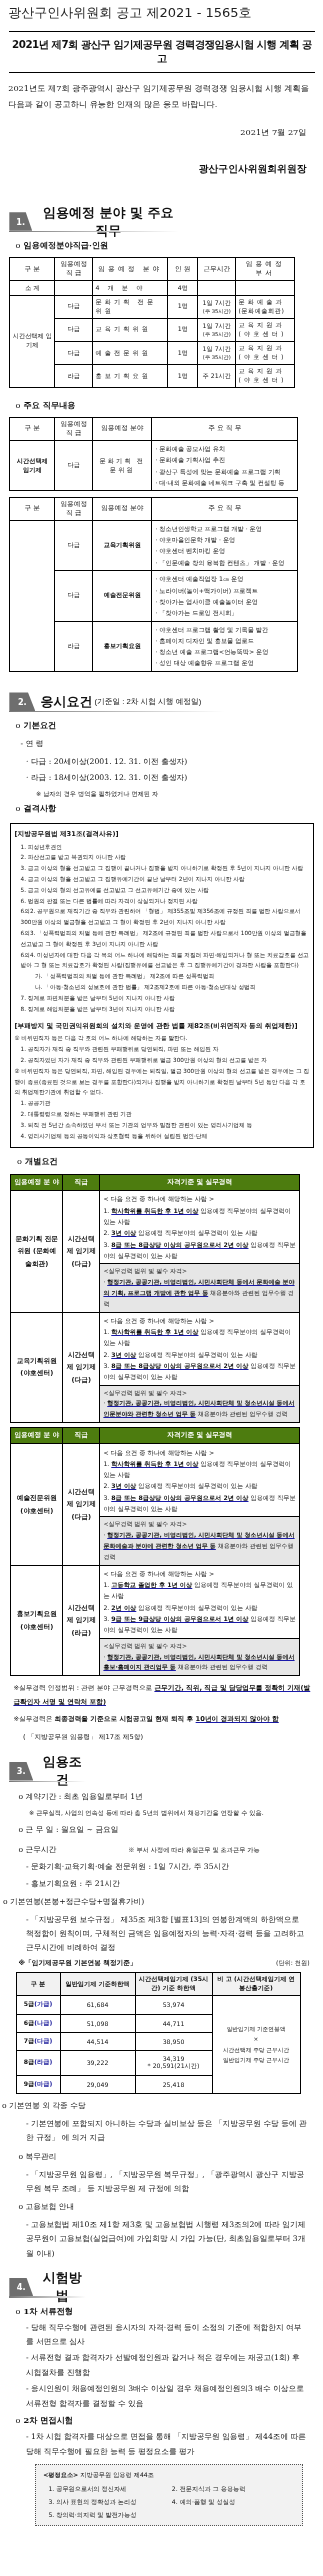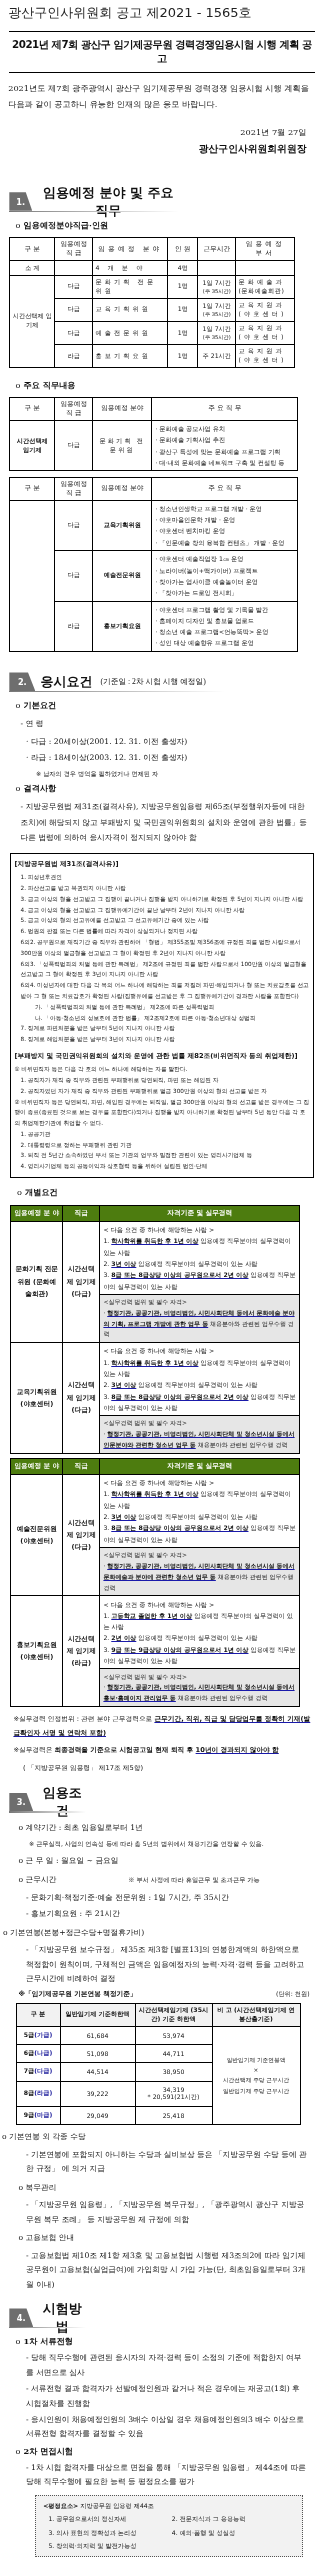--- a/index.html
+++ b/index.html
@@ -2,25 +2,25 @@
 <html style="font-size:8.2px"><head>
 <meta charset="utf-8">
 <style>
 *{box-sizing:border-box;margin:0;padding:0}
 body{width:324px;background:#fff;font-family:"DejaVu Sans","Liberation Sans",sans-serif;color:#111;font-size:6.7px;}
 .page{width:324px;padding:0 0 15.5px 0;}
 .topref{padding:4.1px 8.2px 0 8.2px;font-size:13px;color:#222;height:31px;}
 .titlebox{margin:0 9.3px;border-top:1px solid #000;border-bottom:1px solid #000;padding:6.2px 0;text-align:center;font-weight:bold;font-size:10.3px;letter-spacing:-0.5px;}
 .intro{padding:6.2px 8.2px 0 8.2px;font-size:8.2px;line-height:16px;font-family:"DejaVu Serif",serif;}
 .date{text-align:right;padding:15.5px 17.5px 0 0;font-size:8.2px;font-family:"DejaVu Serif",serif;}
-.signer{text-align:right;padding:5.2px 17.5px 0 0;font-size:9.8px;font-weight:bold;font-family:"DejaVu Serif",serif;}
+.signer{text-align:right;padding:5.2px 17.5px 0 0;font-size:9.8px;font-weight:bold;font-family:"DejaVu Serif",serif;margin-top:20px;}
 .sec{display:flex;align-items:center;margin:15.5px 0 6.2px 9.3px;height:18.5px;position:relative;width:170px;background:linear-gradient(to right,#fff 0%,#fff 100%);}
 .sec .badge{background:#6e6e6e;color:#fff;font-weight:bold;font-size:8.2px;width:26px;height:18.5px;display:flex;align-items:center;justify-content:center;clip-path:polygon(0 0,72% 0,100% 100%,0 100%);}
 .sec .stitle{font-size:13px;font-weight:bold;padding-left:5.2px;text-align:center;}
-.sec .ssub{font-size:7.7px;font-weight:normal;padding-left:8px;font-family:Liberation Serif, serif;}
+.sec .ssub{font-size:7.7px;font-weight:normal;padding-left:2px;font-family:Liberation Sans, sans-serif;}
 .sec:after{content:"";position:absolute;left:0;bottom:-1.5px;height:1.5px;width:100%;background:linear-gradient(to right,#777,#fff);}
 .sub{padding:3.1px 15.5px;font-size:8.2px;font-weight:bold;font-family:"DejaVu Serif",serif;}
 .sub .o{font-weight:normal;margin-right:3.1px;}
 table{border-collapse:collapse;}
 .t1{margin:3.1px 9.3px 0 9.3px;width:286px;font-size:6.2px;}
 .t1 td,.t1 th{border:0.5px solid #000;padding:2.1px 2.1px;vertical-align:middle;}
 .t1 th{font-weight:normal;font-size:6.7px;border-bottom:1.5px double #000;}
 .t1 .c{text-align:center;}
 .t1 .sp{letter-spacing:3.1px;}
 .duty{margin:3.1px 9.3px 5.2px 9.3px;width:289px;font-size:6.2px;}
@@ -220,21 +220,20 @@
     <div class="badge">2.</div>
     <div class="stitle">응시요건</div>
     <div class="ssub">(기준일 : 2차 시험 시행 예정일)</div>
   </div>
   <div class="sub"><span class="o">o</span><span>기본요건</span></div>
   <div class="para">- 연 령</div>
   <div class="para2">· 다급 : 20세이상(2001. 12. 31. 이전 출생자)</div>
   <div class="para2">· 라급 : 18세이상(2003. 12. 31. 이전 출생자)</div>
   <div class="note">※ 남자의 경우 병역을 필하였거나 면제된 자</div>
   <div class="sub"><span class="o">o</span><span>결격사항</span></div>
-  <div class="para">- 지방공무원법 제31조(결격사유), 지방공무원임용령 제65조(부정행위자등에 대한 조치)에 해당되지 않고 부패방지 및 국민권익위원회의 설치와 운영에 관한 법률」등 다른 법령에 의하여 응시자격이 정지되지 않아야 함</div>
 
   <div class="lawbox">
     <h4>[지방공무원법 제31조(결격사유)]</h4>
     <div class="li">1. 피성년후견인</div>
     <div class="li">2. 파산선고를 받고 복권되지 아니한 사람</div>
     <div class="li">3. 금고 이상의 형을 선고받고 그 집행이 끝나거나 집행을 받지 아니하기로 확정된 후 5년이 지나지 아니한 사람</div>
     <div class="li">4. 금고 이상의 형을 선고받고 그 집행유예기간이 끝난 날부터 2년이 지나지 아니한 사람</div>
     <div class="li">5. 금고 이상의 형의 선고유예를 선고받고 그 선고유예기간 중에 있는 사람</div>
     <div class="li">6. 법원의 판결 또는 다른 법률에 따라 자격이 상실되거나 정지된 사람</div>
     <div class="li">6의2. 공무원으로 재직기간 중 직무와 관련하여 「형법」 제355조및 제356조에 규정된 죄를 범한 사람으로서 300만원 이상의 벌금형을 선고받고 그 형이 확정된 후 2년이 지나지 아니한 사람</div>
@@ -350,21 +349,21 @@
     <div class="badge">3.</div>
     <div class="stitle">임용조건</div>
   </div>
   <div class="para" style="padding-left:18.5px">o <span>계약기간 : 최초 임용일로부터 1년</span></div>
   <div class="note" style="padding-left:29px">※ 근무실적, 사업의 연속성 등에 따라 총 5년의 범위에서 채용기간을 연장할 수 있음.</div>
   <div class="para" style="padding-left:18.5px">o <span>근 무 일 : 월요일 ~ 금요일</span></div>
   <div class="para" style="padding-left:18.5px;display:flex;gap:72px">
       <span>o <span>근무시간</span></span>
       <span style="font-size:6.2px">※ 부서 사정에 따라 휴일근무 및 초과근무 가능</span>
     </div>
-  <div class="para2">- 문화기획·책정기준·예술 전문위원 : 1일 7시간, 주 35시간</div>
+  <div class="para2">- 문화기획·교육기획·예술 전문위원 : 1일 7시간, 주 35시간</div>
   <div class="para2">- 홍보기획요원 : 주 21시간</div>
   <div class="para" style="padding-left:3px">o <span>기본연봉(본봉+정근수당+명절휴가비)</span></div>
   <div class="para2">- 「지방공무원 보수규정」 제35조 제3항 [별표13]의 연봉한계액의 하한액으로 책정함이 원칙이며, 구체적인 금액은 임용예정자의 능력·자격·경력 등을 고려하고 근무시간에 비례하여 결정</div>
   <div class="paytitle">
       <span>※「임기제공무원 기본연봉 책정기준」</span>
       <span>(단위: 천원)</span>
     </div>
   <table class="pay">
     <tbody>
         <tr>

